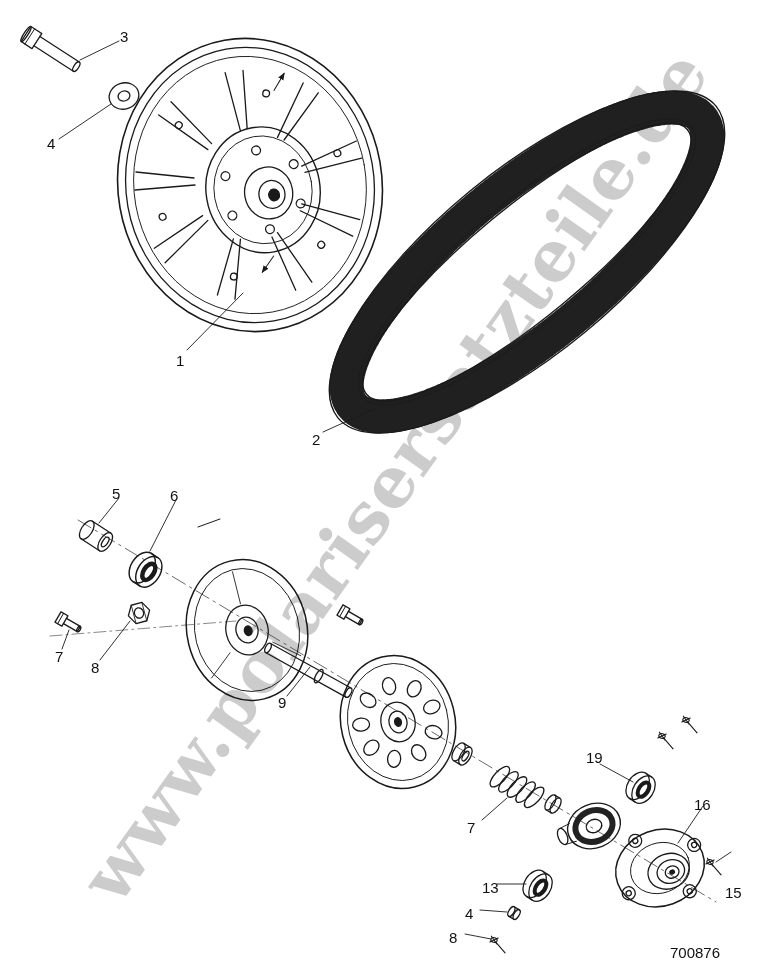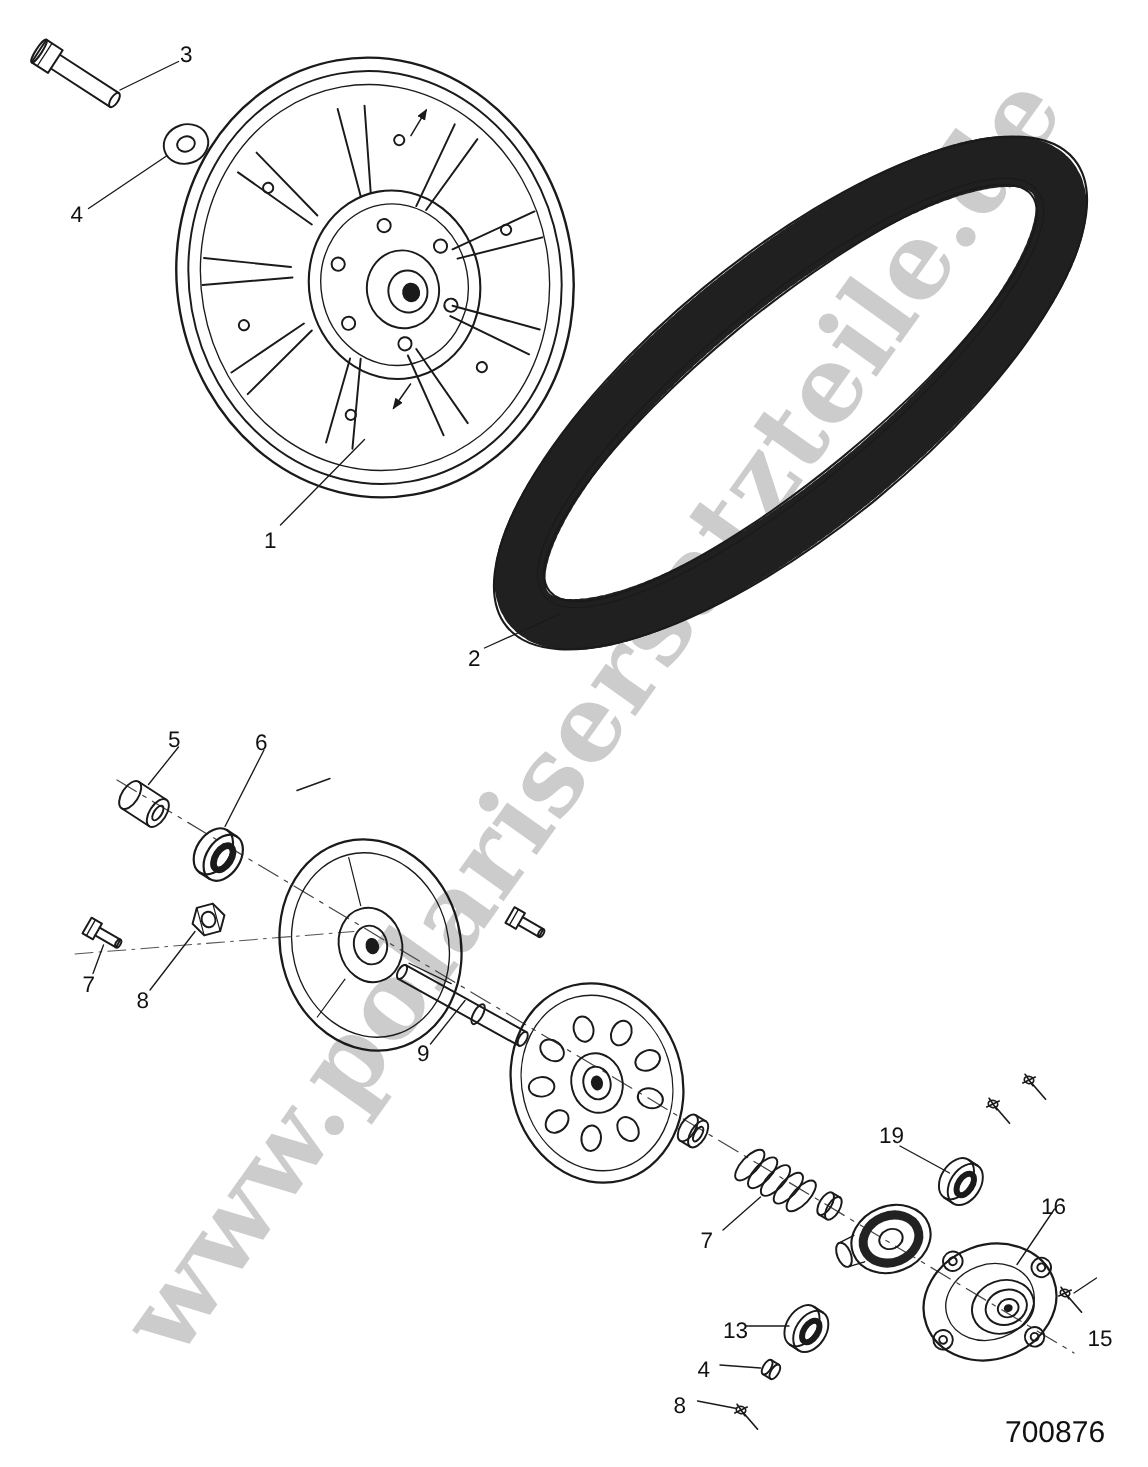--- a/index.html
+++ b/index.html
@@ -18,21 +18,21 @@
   svg.diagram { position: absolute; left: 0; top: 0; z-index: 2; }
   .plabel {
     position: absolute; z-index: 3; font-size: 15px; color: #111;
     font-family: "Liberation Sans", sans-serif;
   }
   .copyright {
     position: absolute; left: 433px; top: 497px; transform: translateX(-50%);
     font-size: 16px; color: #111; z-index: 3; white-space: nowrap;
   }
   .docnum {
-    position: absolute; left: 670px; top: 944px; font-size: 20px; color: #111; z-index: 3;
+    position: absolute; left: 670px; top: 944px; font-size: 15px; color: #111; z-index: 3;
   }
 </style>
 </head>
 <body>
 
 <div class="stage">
 
   <div class="watermark">www.polarisersatzteile.de</div>
 
   <svg class="diagram" width="765" height="978" viewBox="0 0 765 978" stroke="#1a1a1a" fill="none" stroke-width="1.3" stroke-linecap="round" stroke-linejoin="round">

